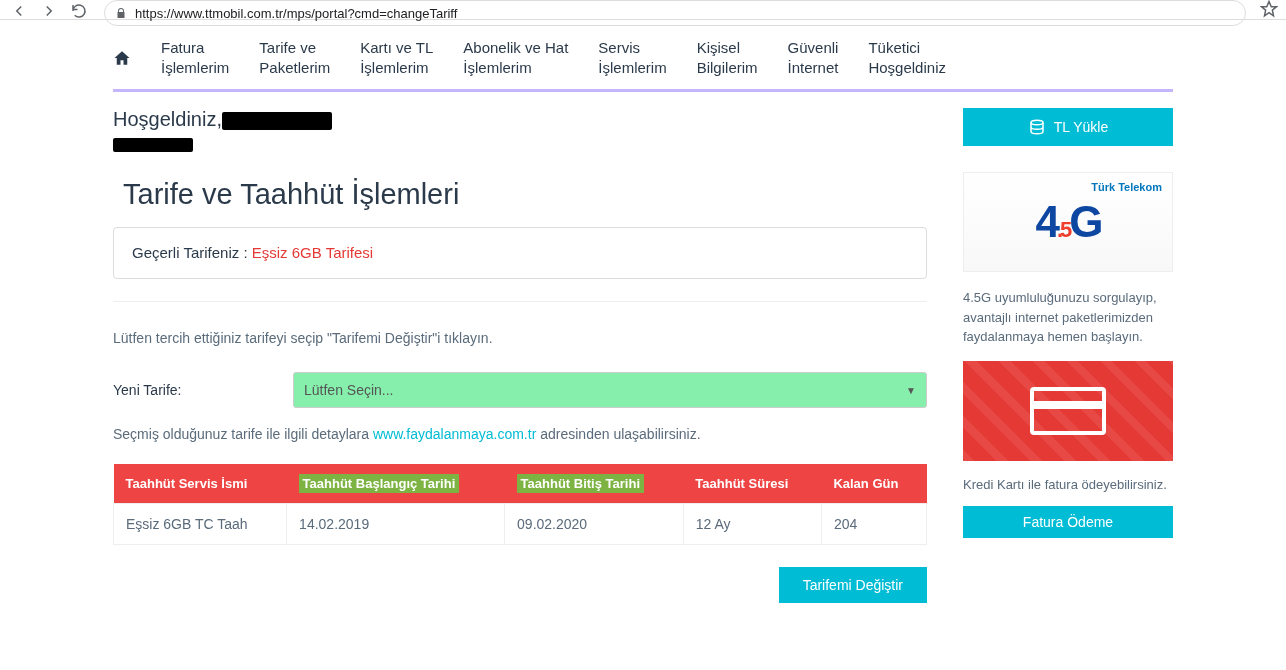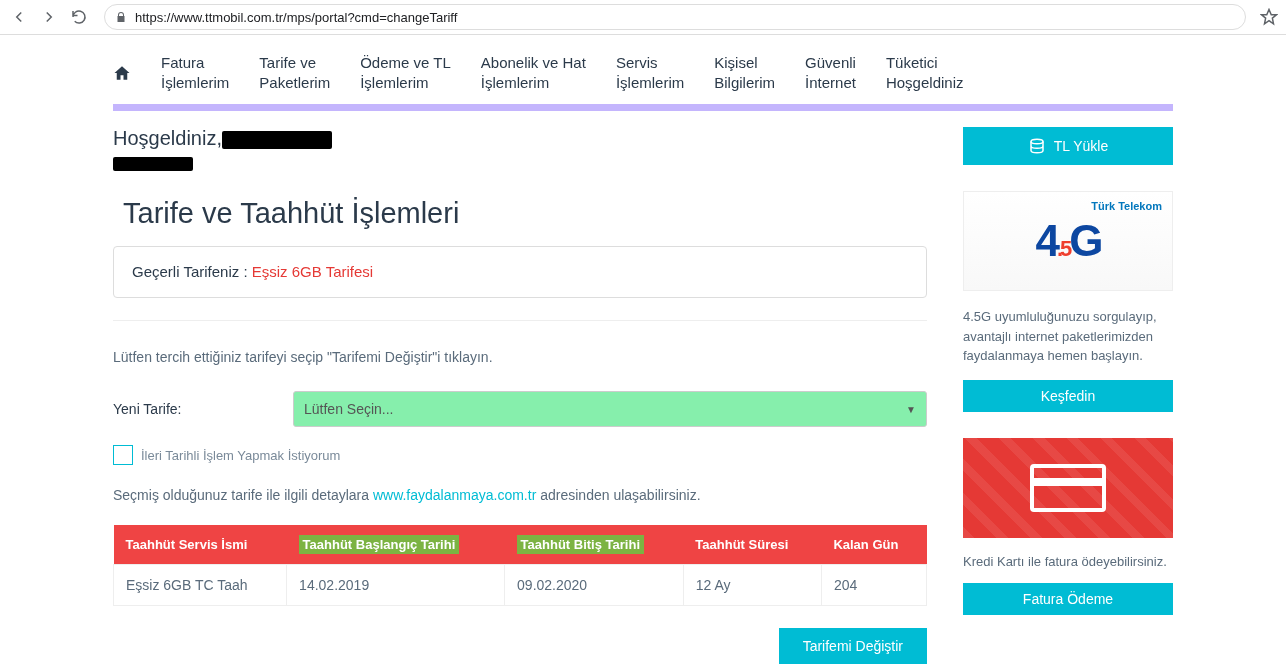--- a/index.html
+++ b/index.html
@@ -1,29 +1,29 @@
 <!DOCTYPE html>
 <html><head>
 <meta charset="utf-8">
 <style>
 * { margin: 0; padding: 0; box-sizing: border-box; font-family: -apple-system, BlinkMacSystemFont, "Segoe UI", Arial, sans-serif; }
 body { background: #fff; width: 1286px; height: 670px; overflow: hidden; }
 
 
-.browser-bar { height: 35px; border-bottom: 1px solid #ddd; display: flex; align-items: center; padding: 0 8px; gap: 8px; }
+.browser-bar { height: 20px; border-bottom: 1px solid #ddd; display: flex; padding: 0 8px; gap: 8px; }
 .nav-btn { width: 22px; height: 22px; display: flex; align-items: center; justify-content: center; color: #5f6368; cursor: pointer; }
 .nav-btn svg { width: 18px; height: 18px; }
 .url-bar { flex: 1; height: 26px; border: 1px solid #ddd; border-radius: 13px; display: flex; align-items: center; padding: 0 10px; gap: 8px; margin: 0 6px; }
 .lock-ic { width: 12px; height: 12px; color: #5f6368; }
 .url-text { font-size: 13px; color: #202124; }
 .star-ic { width: 18px; height: 18px; color: #5f6368; }
 
 
 .page { width: 1060px; margin: 0 auto; padding-top: 10px; }
-.topnav { display: flex; align-items: center; gap: 30px; border-bottom: 7px solid #c4b5fd; padding: 8px 0 12px; }
+.topnav { display: flex; align-items: center; gap: 30px; border-bottom: 3px solid #c4b5fd; padding: 8px 0 12px; }
 .home-ic { width: 18px; height: 18px; color: #2b3a4a; }
 .nav-item { font-size: 15px; color: #2b3a4a; line-height: 1.3; white-space: pre-line; cursor: pointer; }
 
 .body-row { display: flex; gap: 36px; margin-top: 16px; }
 .main { flex: 1; }
 .side { width: 210px; }
 
 .welcome { font-size: 20px; color: #2b3a4a; margin-bottom: 4px; }
 .redact1 { display: inline-block; width: 110px; height: 18px; background: #000; vertical-align: middle; border-radius: 2px; }
 .redact2 { display: inline-block; width: 80px; height: 14px; background: #000; margin-top: 3px; border-radius: 2px; }
@@ -102,21 +102,21 @@
 
 <div class="page">
   <div class="topnav">
     <svg class="home-ic" viewBox="0 0 24 24" fill="currentColor">
         <path d="M12 3l10 9h-3v9h-5v-6H10v6H5v-9H2z"></path>
       </svg>
     <div class="nav-item">Fatura
 İşlemlerim</div>
     <div class="nav-item">Tarife ve
 Paketlerim</div>
-    <div class="nav-item">Ödeme ve TL
+    <div class="nav-item">Kartı ve TL
 İşlemlerim</div>
     <div class="nav-item">Abonelik ve Hat
 İşlemlerim</div>
     <div class="nav-item">Servis
 İşlemlerim</div>
     <div class="nav-item">Kişisel
 Bilgilerim</div>
     <div class="nav-item">Güvenli
 İnternet</div>
     <div class="nav-item">Tüketici
@@ -140,24 +140,20 @@
       <div class="instr">Lütfen tercih ettiğiniz tarifeyi seçip "Tarifemi Değiştir"i tıklayın.</div>
 
       <div class="form-row">
         <div class="form-label">Yeni Tarife:</div>
         <div class="select">
           <span>Lütfen Seçin...</span>
           <span class="select-arrow">▼</span>
         </div>
       </div>
 
-      <div class="chk-row">
-        <div class="chk"></div>
-        <div class="chk-label">İleri Tarihli İşlem Yapmak İstiyorum</div>
-      </div>
 
       <div class="details-line">
         <span>Seçmiş olduğunuz tarife ile ilgili detaylara  </span><a>www.faydalanmaya.com.tr</a><span>  adresinden ulaşabilirsiniz.</span>
       </div>
 
       <table class="tbl">
         <tbody>
             <tr>
           <th>Taahhüt Servis İsmi</th>
           <th><span class="hl">Taahhüt Başlangıç Tarihi</span></th>
@@ -185,21 +181,20 @@
             <path d="M4 6v6c0 1.7 3.6 3 8 3s8-1.3 8-3V6M4 12v6c0 1.7 3.6 3 8 3s8-1.3 8-3v-6"></path>
           </svg>
         <span>TL Yükle</span>
       </button>
 
       <div class="promo-img">
         <span class="promo-txt-45g">Türk Telekom</span>
         <span class="promo-big">4<span class="dot5">.5</span>G</span>
       </div>
       <div class="promo-desc">4.5G uyumluluğunuzu sorgulayıp, avantajlı internet paketlerimizden faydalanmaya hemen başlayın.</div>
-      <button class="promo-btn">Keşfedin</button>
 
       <div class="card-img">
         <div class="card-ic"></div>
       </div>
       <div class="card-desc">Kredi Kartı ile fatura ödeyebilirsiniz.</div>
       <button class="promo-btn" style="margin-bottom:0">Fatura Ödeme</button>
     </div>
   </div>
 </div>
 

